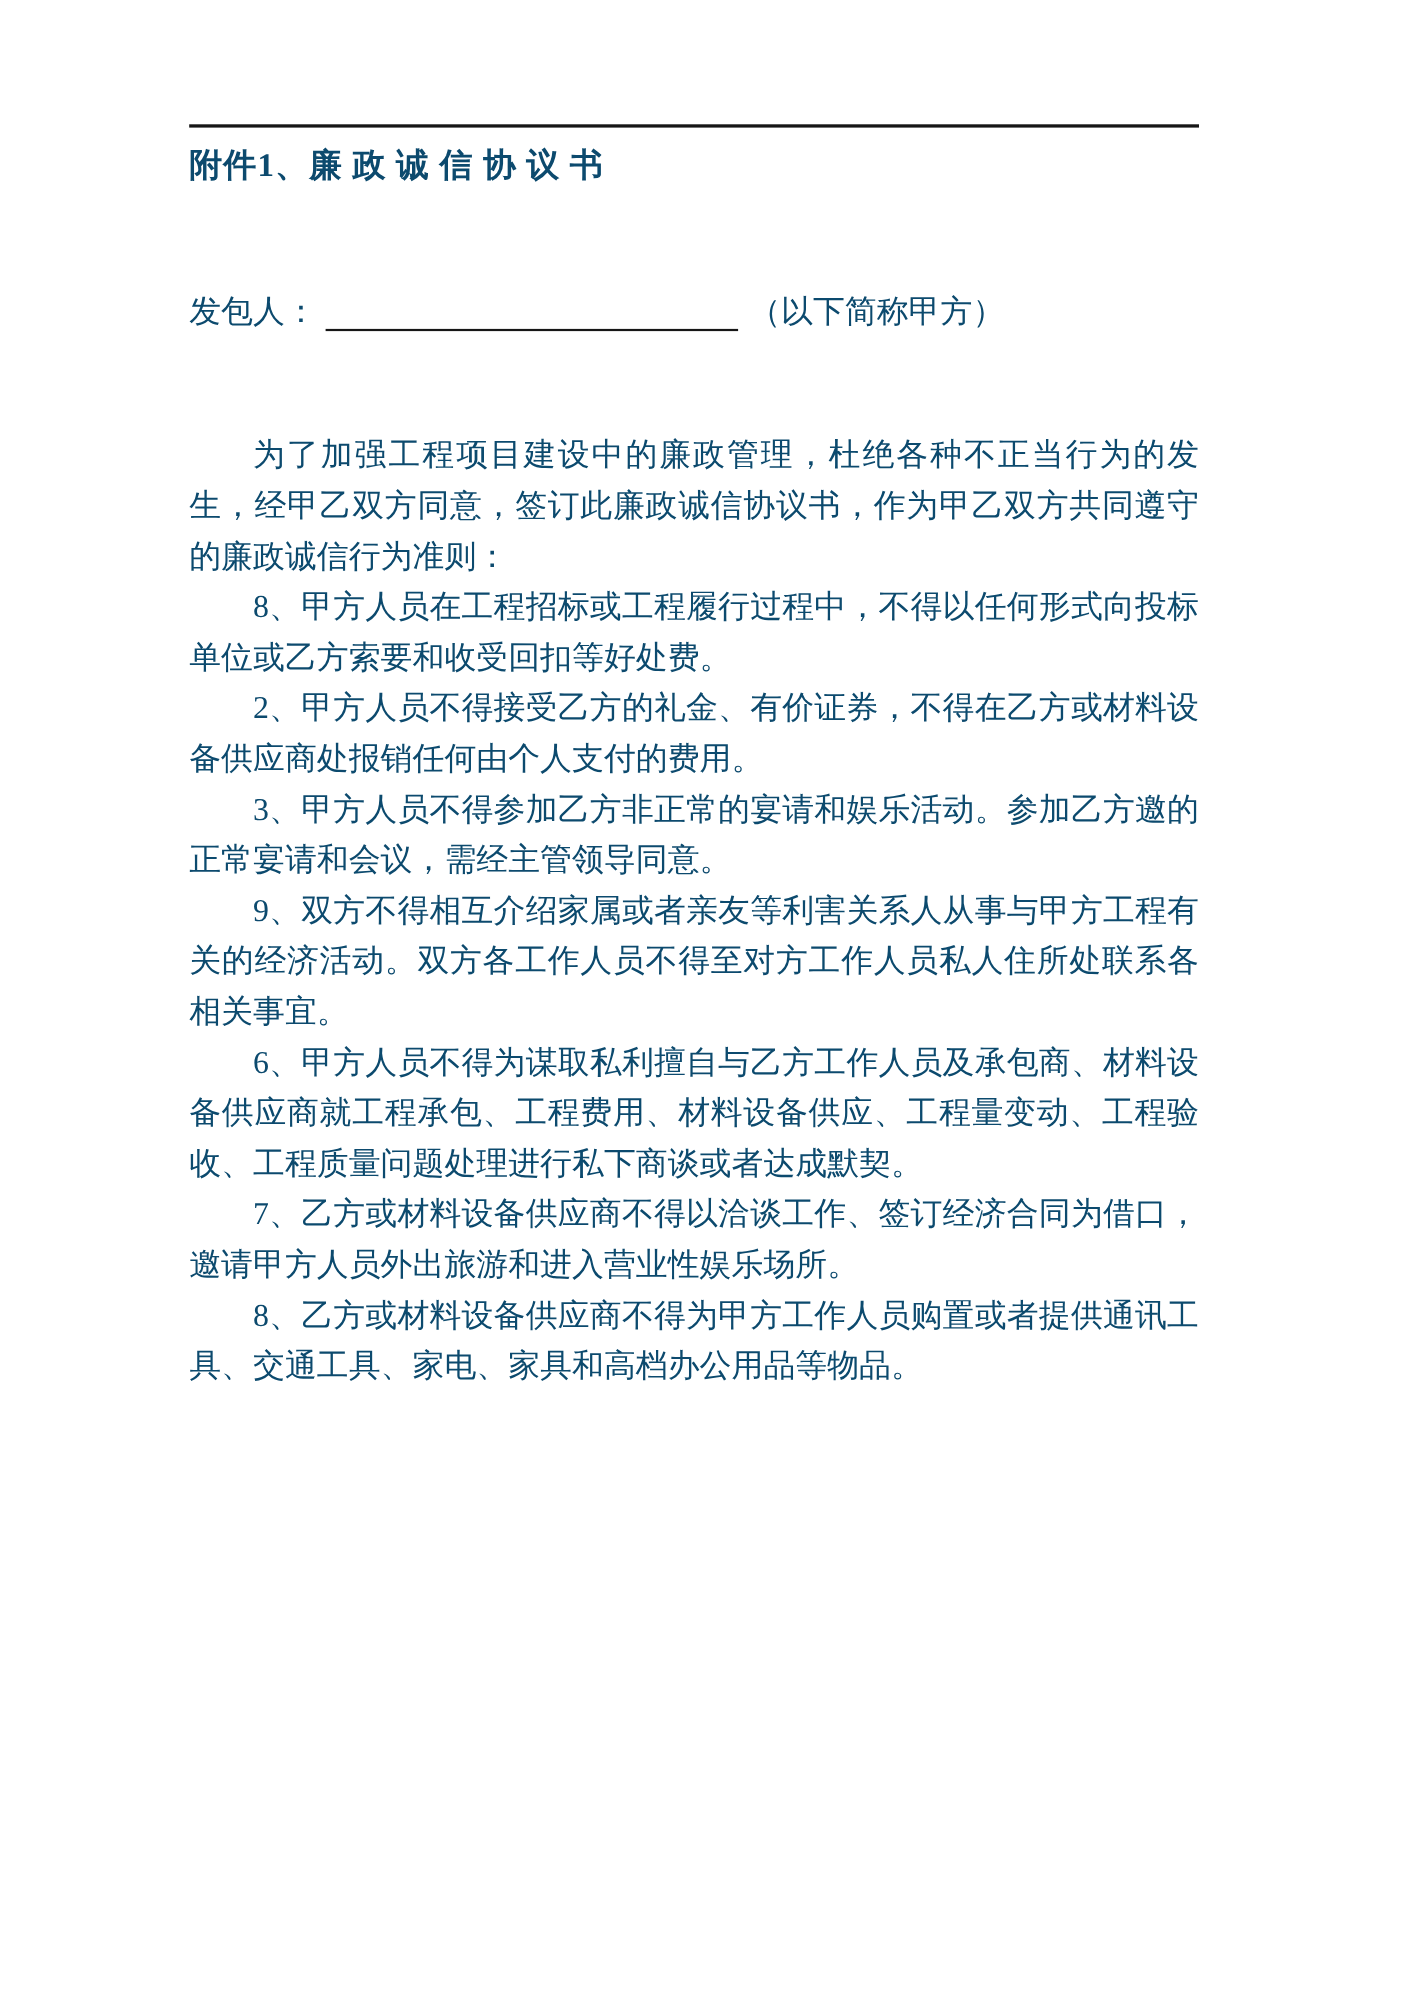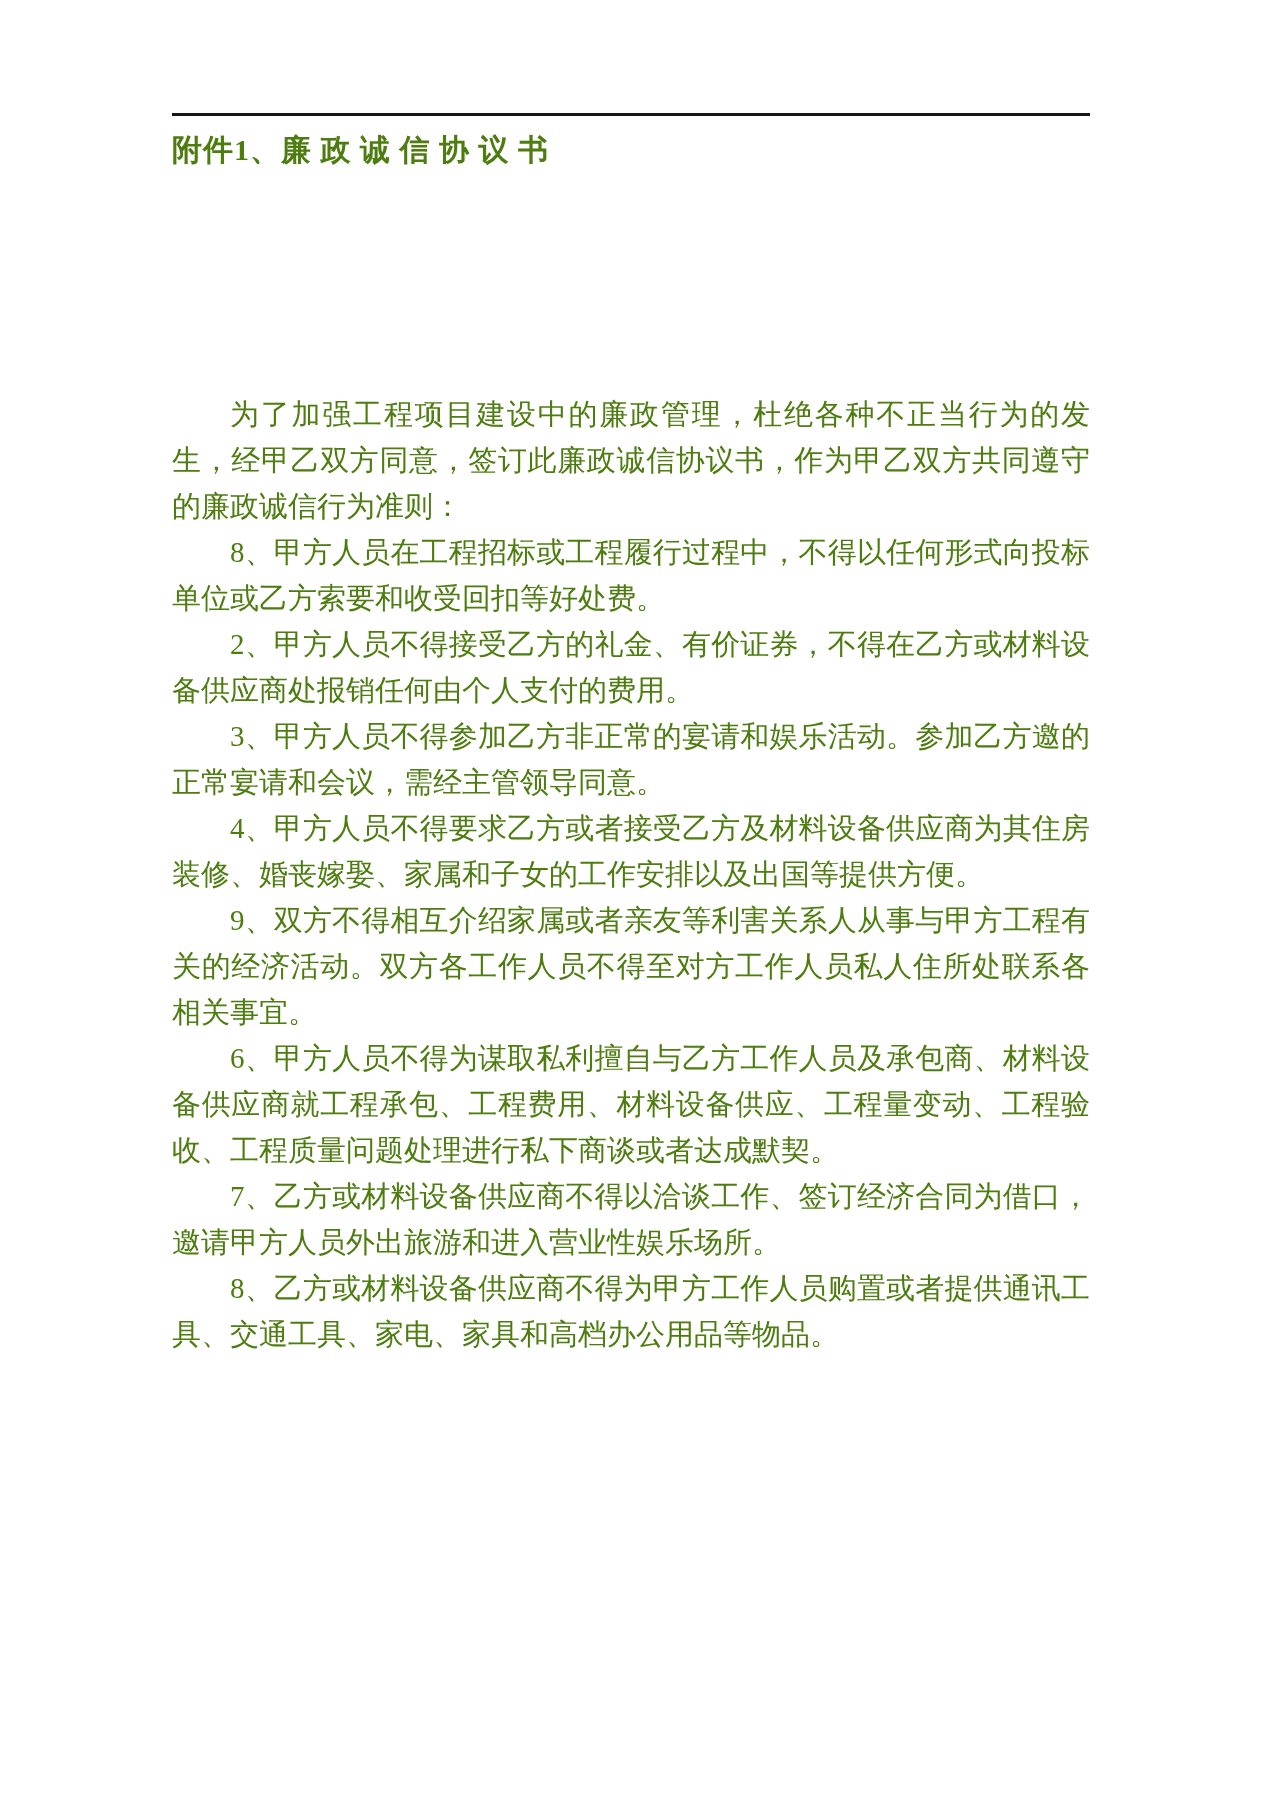--- a/index.html
+++ b/index.html
@@ -1,21 +1,21 @@
 <!DOCTYPE html>
 <html><head>
 <meta charset="utf-8">
 <style>
   html,body{margin:0;padding:0;background:#ffffff;}
   .page{
     position:relative;
     width:1280px;
     height:1810px;
     background:#ffffff;
-    color:#4d7c0f;
+    color:#0c4a6e;
     font-family:"Liberation Serif","DejaVu Serif",serif;
     overflow:hidden;
   }
   .top-rule{
     position:absolute;
     left:172px;
     top:113px;
     width:918px;
     height:0;
     border-top:3px solid #161616;
@@ -69,27 +69,29 @@
 </head>
 <body>
 
 <div class="page">
 
   <div class="top-rule"></div>
 
   <h1 class="doc-title">附件1、廉 政 诚 信 协 议 书</h1>
 
   <div class="parties">
+    <div class="party-row">
+      <span>发包人：</span><span class="party-blank"></span><span>（以下简称甲方）</span>
+    </div>
   </div>
 
   <div class="agreement-body">
     <p class="para">为了加强工程项目建设中的廉政管理，杜绝各种不正当行为的发生，经甲乙双方同意，签订此廉政诚信协议书，作为甲乙双方共同遵守的廉政诚信行为准则：</p>
     <p class="para">8、甲方人员在工程招标或工程履行过程中，不得以任何形式向投标单位或乙方索要和收受回扣等好处费。</p>
     <p class="para">2、甲方人员不得接受乙方的礼金、有价证券，不得在乙方或材料设备供应商处报销任何由个人支付的费用。</p>
     <p class="para">3、甲方人员不得参加乙方非正常的宴请和娱乐活动。参加乙方邀的正常宴请和会议，需经主管领导同意。</p>
-    <p class="para">4、甲方人员不得要求乙方或者接受乙方及材料设备供应商为其住房装修、婚丧嫁娶、家属和子女的工作安排以及出国等提供方便。</p>
     <p class="para">9、双方不得相互介绍家属或者亲友等利害关系人从事与甲方工程有关的经济活动。双方各工作人员不得至对方工作人员私人住所处联系各相关事宜。</p>
     <p class="para">6、甲方人员不得为谋取私利擅自与乙方工作人员及承包商、材料设备供应商就工程承包、工程费用、材料设备供应、工程量变动、工程验收、工程质量问题处理进行私下商谈或者达成默契。</p>
     <p class="para">7、乙方或材料设备供应商不得以洽谈工作、签订经济合同为借口，邀请甲方人员外出旅游和进入营业性娱乐场所。</p>
     <p class="para">8、乙方或材料设备供应商不得为甲方工作人员购置或者提供通讯工具、交通工具、家电、家具和高档办公用品等物品。</p>
   </div>
 
 </div>
 
 </body></html>

